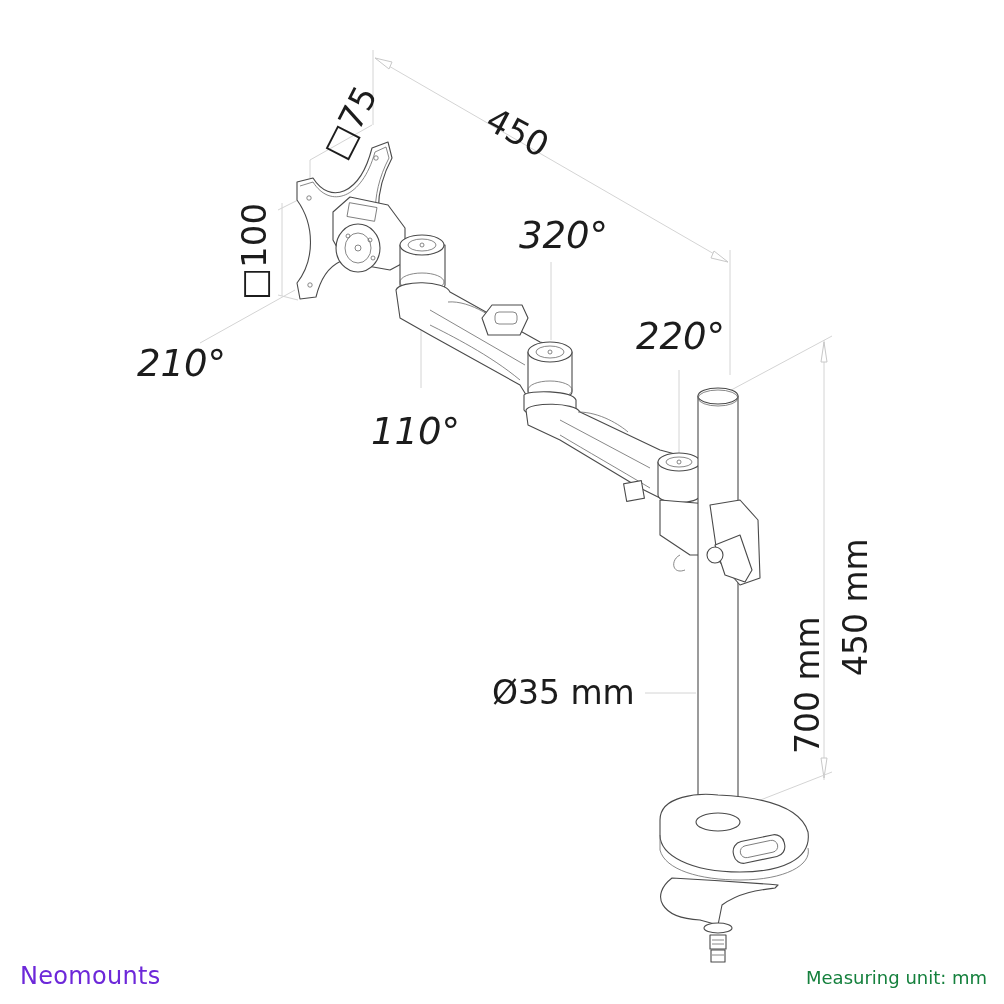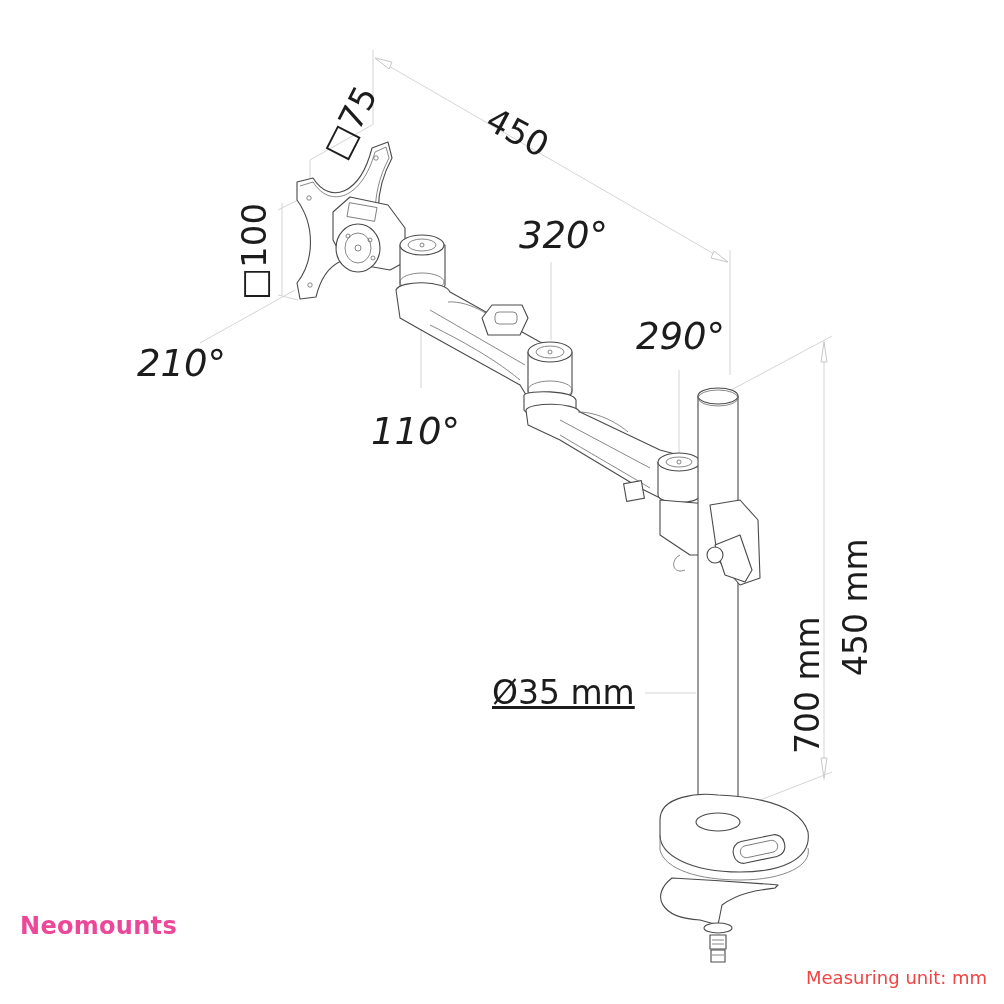--- a/index.html
+++ b/index.html
@@ -7,23 +7,23 @@
            font-family: "DejaVu Sans", sans-serif; }
     #stage { position: absolute; left: 0; top: 0; width: 1004px; height: 1004px; }
     .dim-line { stroke: #d4d4d4; stroke-width: 1; fill: none; }
     .dim-arrow { stroke: #c8c8c8; stroke-width: 1; fill: #ffffff; }
     .part { stroke: #4a4a4a; stroke-width: 1.1; fill: #ffffff; stroke-linejoin: round; }
     .part-thin { stroke: #6a6a6a; stroke-width: 0.8; fill: none; }
     .label { position: absolute; color: #1c1c1c; font-family: "DejaVu Sans", sans-serif;
              white-space: nowrap; line-height: 1; }
     .big { font-size: 37px; font-style: italic; }
     .rot { transform-origin: 0 0; }
-    .brand { position: absolute; left: 20px; top: 912px; font-size: 24px; font-weight: bold;
-             color: #ec4899; font-family: "DejaVu Sans", sans-serif; letter-spacing: 0.3px; }
-    .unit { position: absolute; left: 806px; top: 967px; font-size: 18px; color: #ef4444;
+    .brand { position: absolute; left: 20px; top: 962px; font-size: 24px; font-weight: normal;
+             color: #6d28d9; font-family: "DejaVu Sans", sans-serif; letter-spacing: 0.3px; }
+    .unit { position: absolute; left: 806px; top: 967px; font-size: 18px; color: #15803d;
             font-family: "DejaVu Sans", sans-serif; }
   </style>
 </head>
 <body>
 
 <div id="stage">
   <svg width="1004" height="1004" viewBox="0 0 1004 1004">
 
     <g>
 
@@ -149,20 +149,20 @@
     </g>
   </svg>
 
   
   <span class="label rot" style="font-size:34px; left:318px; top:148px; transform: rotate(-63deg);">□75</span>
   <span class="label rot" style="font-size:34px; left:237px; top:300px; transform: rotate(-90deg);">□100</span>
   <span class="label rot" style="font-size:34px; left:497px; top:102px; transform: rotate(28deg);">450</span>
   <span class="label big" style="left:137px; top:345px;">210°</span>
   <span class="label big" style="left:519px; top:217px;">320°</span>
   <span class="label big" style="left:371px; top:413px;">110°</span>
-  <span class="label big" style="left:636px; top:318px;">290°</span>
-  <span class="label" style="font-size:33px; left:492px; top:676px;text-decoration:underline;">Ø35 mm</span>
+  <span class="label big" style="left:636px; top:318px;">220°</span>
+  <span class="label" style="font-size:33px; left:492px; top:676px;">Ø35 mm</span>
   <span class="label rot" style="font-size:33px; left:791px; top:754px; transform: rotate(-90deg);">700 mm</span>
   <span class="label rot" style="font-size:33px; left:839px; top:676px; transform: rotate(-90deg);">450 mm</span>
 
   <div class="brand">Neomounts</div>
   <div class="unit">Measuring unit: mm</div>
 </div>
 
 </body></html>

